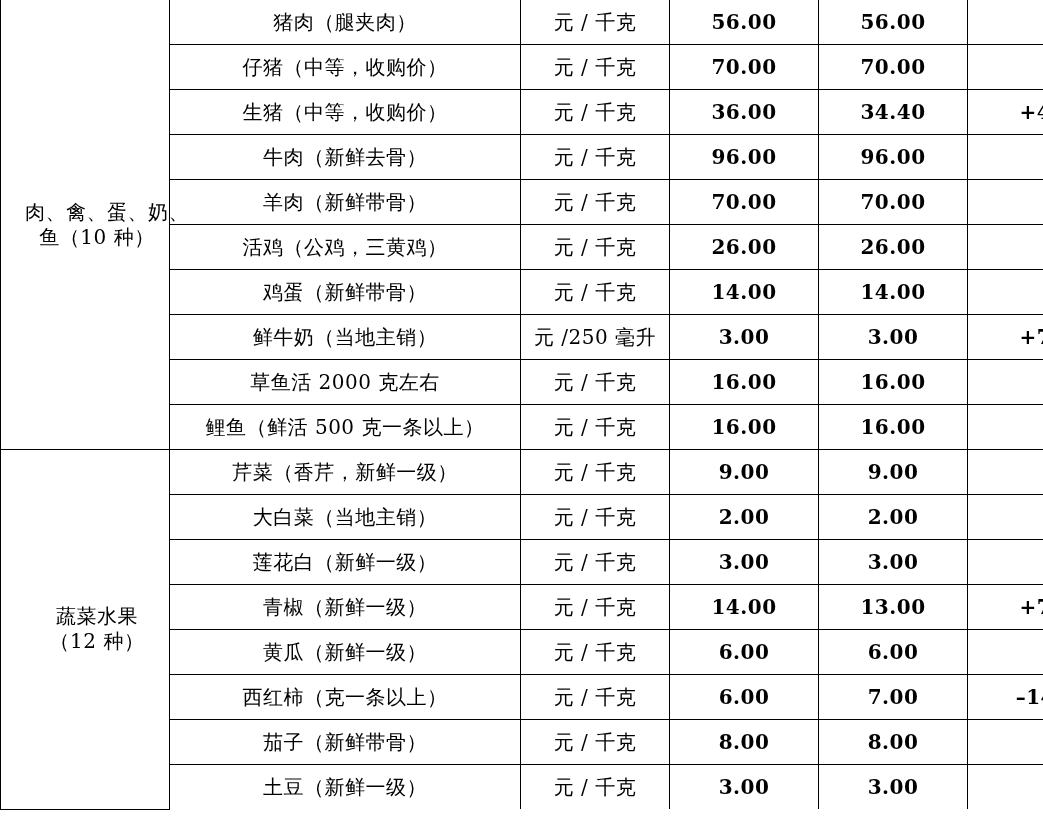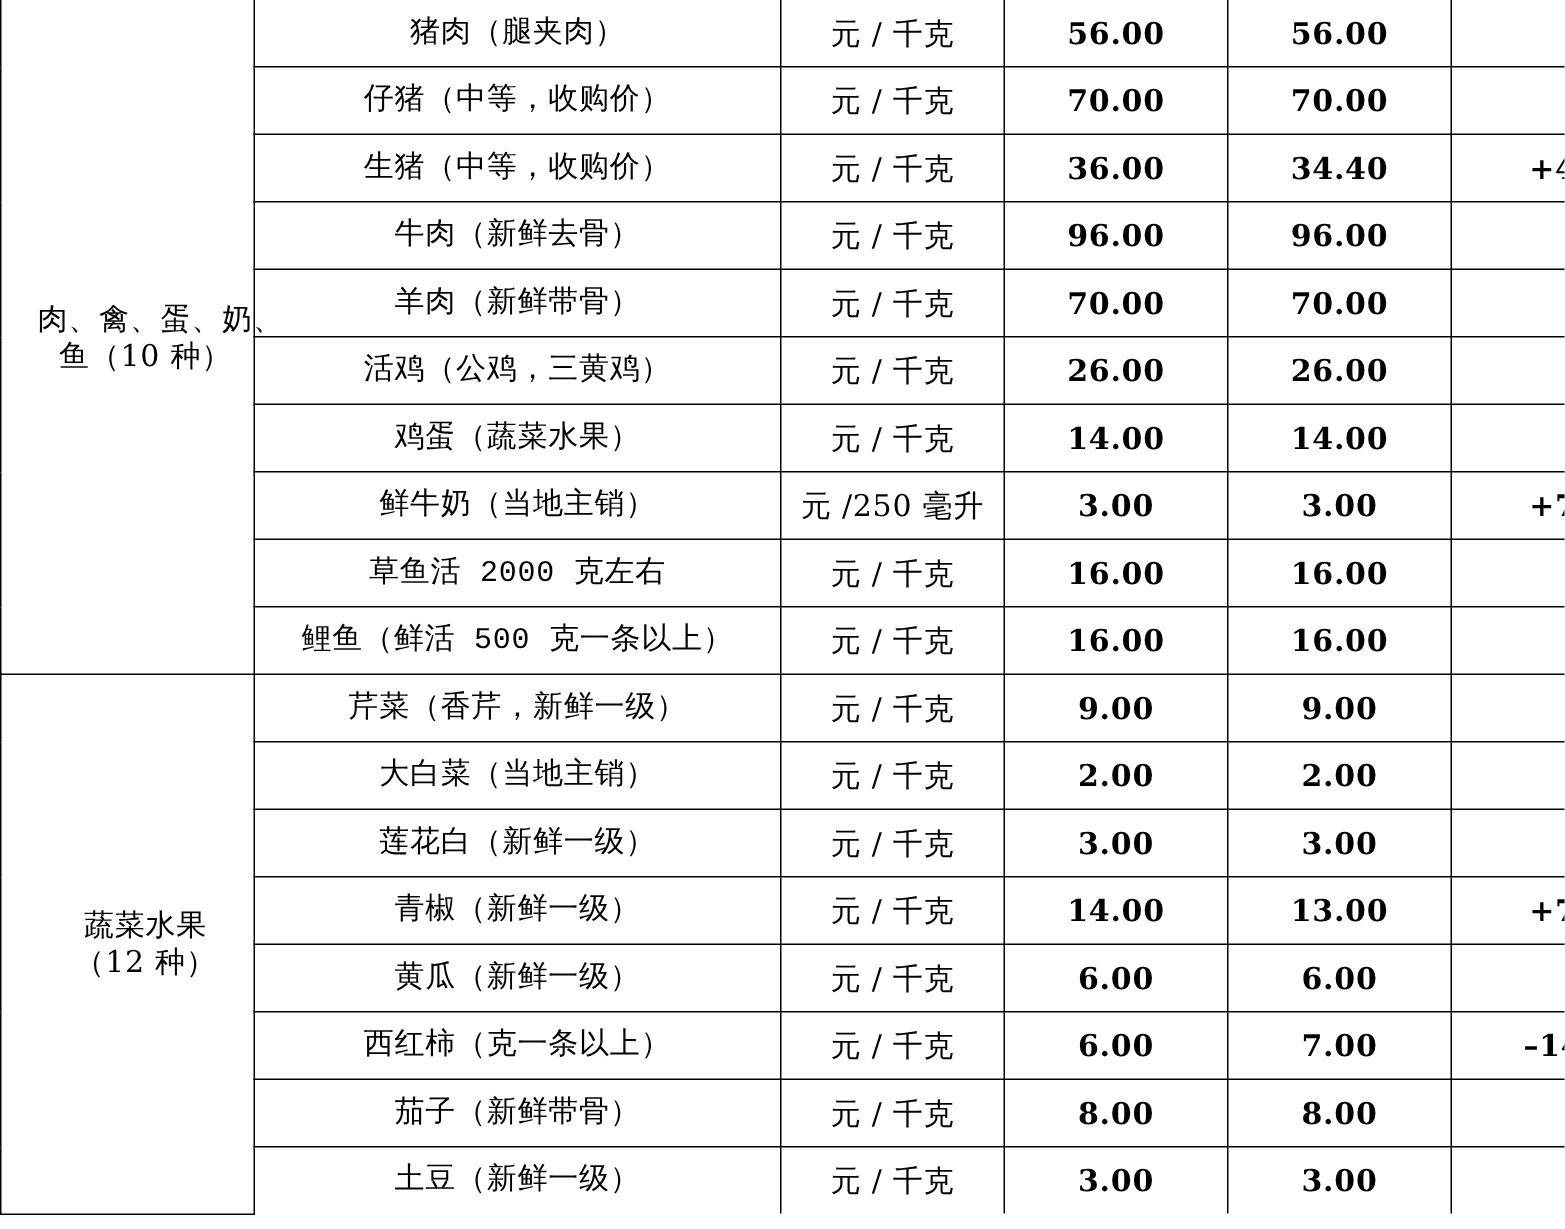--- a/index.html
+++ b/index.html
@@ -39,21 +39,21 @@
   }
   
   td.cat {
     width: 168px;
     font-size: 20px;
     line-height: 1.5;
     border-left: none;
     white-space: normal;
     padding: 0 6px;
   }
-  td.name  { width: 350px; font-family: Liberation Mono, monospace; }
+  td.name  { width: 350px; }
   td.unit  { width: 148px; margin-top: 10px; }
   td.cur   { width: 148px; }
   td.prev  { width: 148px; }
   td.chg   { width: 176px; border-right: none; }
 
   td.name, td.unit {
     letter-spacing: 1px;
   }
   td.cur, td.prev, td.chg {
     font-family: "DejaVu Serif", "Liberation Serif", serif;
@@ -123,21 +123,21 @@
         <td class="chg">平</td>
       </tr>
       <tr>
         <td class="name">活鸡（公鸡，三黄鸡）</td>
         <td class="unit">元 / 千克</td>
         <td class="cur">26.00</td>
         <td class="prev">26.00</td>
         <td class="chg">平</td>
       </tr>
       <tr>
-        <td class="name">鸡蛋（蔬菜水果）</td>
+        <td class="name">鸡蛋（新鲜带骨）</td>
         <td class="unit">元 / 千克</td>
         <td class="cur">14.00</td>
         <td class="prev">14.00</td>
         <td class="chg">平</td>
       </tr>
       <tr>
         <td class="name">鲜牛奶（当地主销）</td>
         <td class="unit">元 /250 毫升</td>
         <td class="cur">3.00</td>
         <td class="prev">3.00</td>

